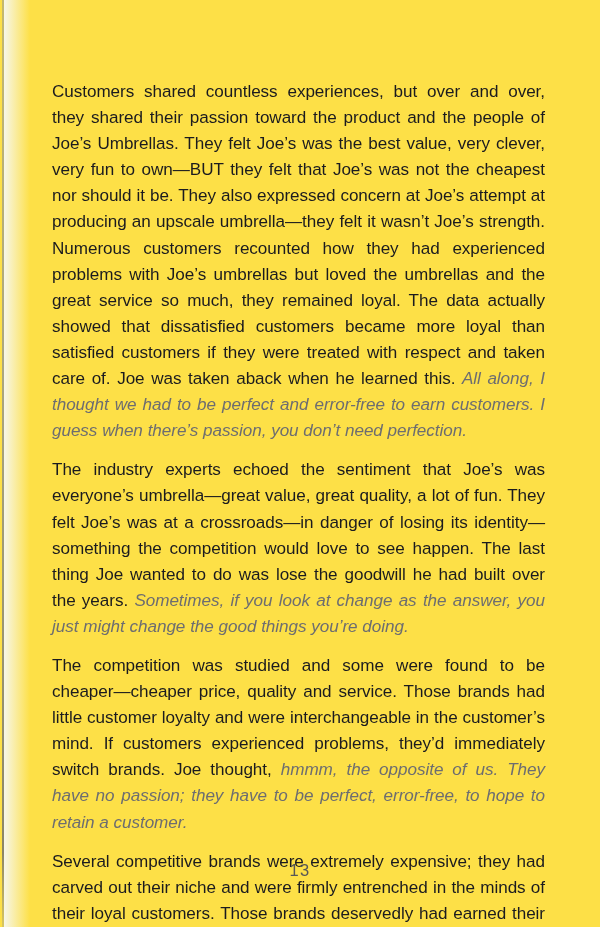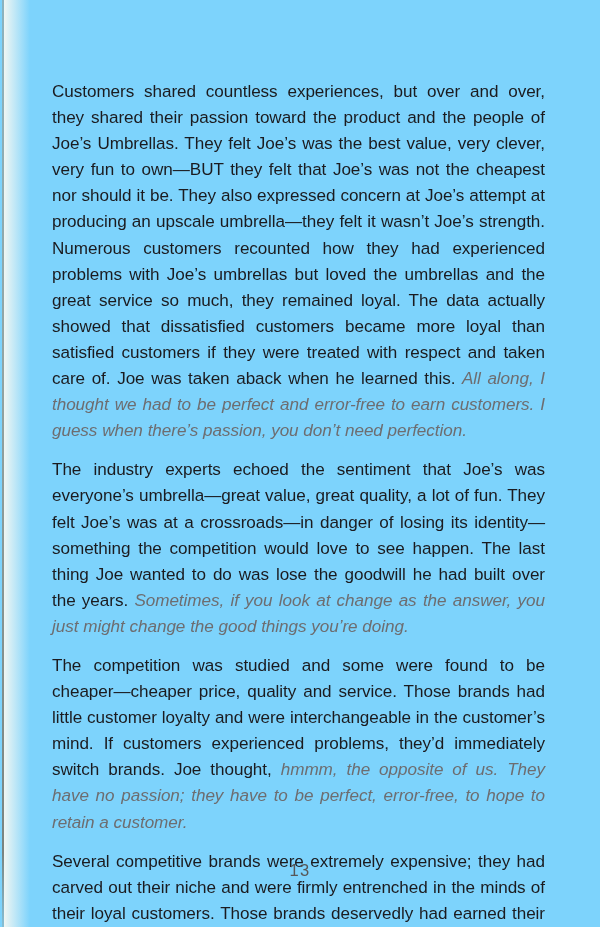--- a/index.html
+++ b/index.html
@@ -5,21 +5,21 @@
 <style>
   html, body {
     margin: 0;
     padding: 0;
     background: #ffffff;
   }
   .page {
     position: relative;
     width: 600px;
     height: 927px;
-    background: #7dd3fc;
+    background: #fde047;
     overflow: hidden;
     box-sizing: border-box;
   }
   
   .binding-edge {
     position: absolute;
     left: 2px;
     top: 0;
     width: 2px;
     height: 927px;

